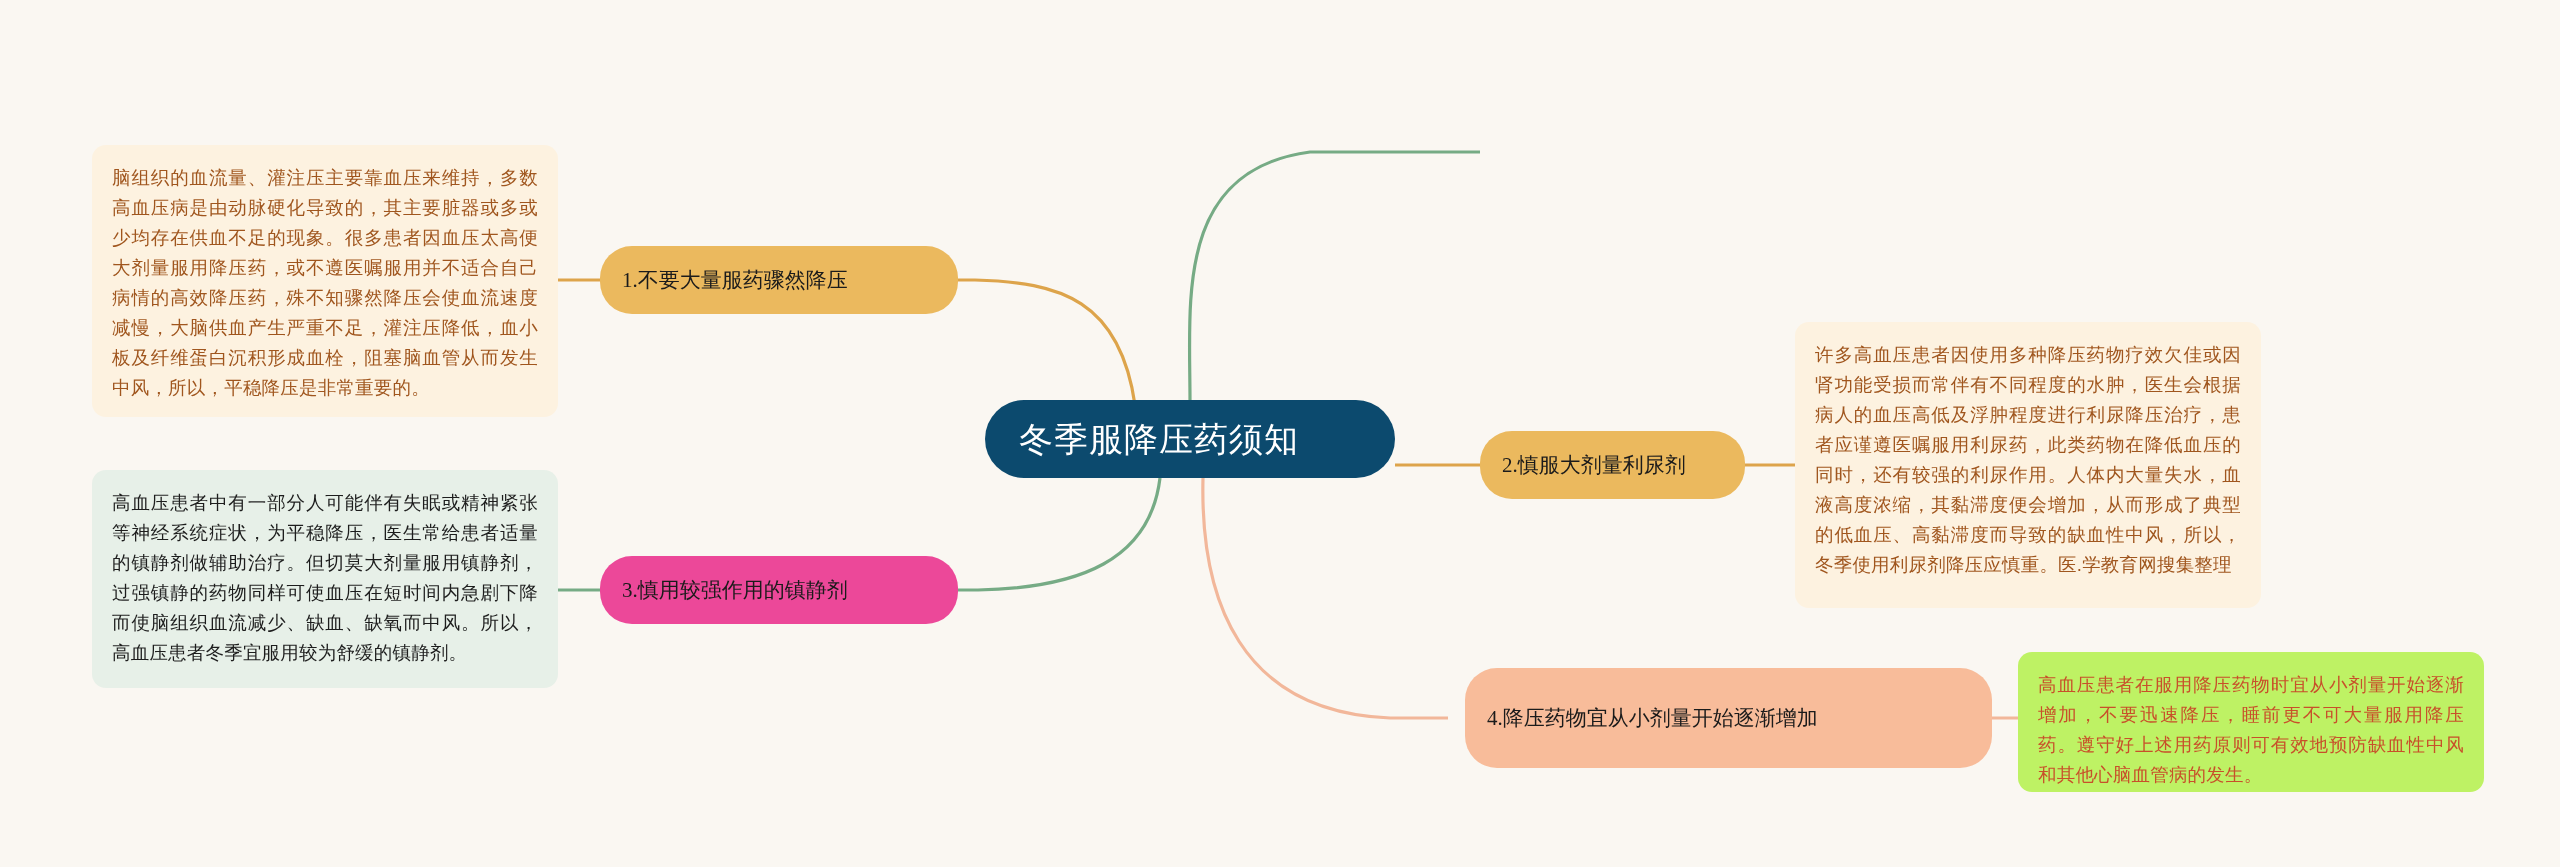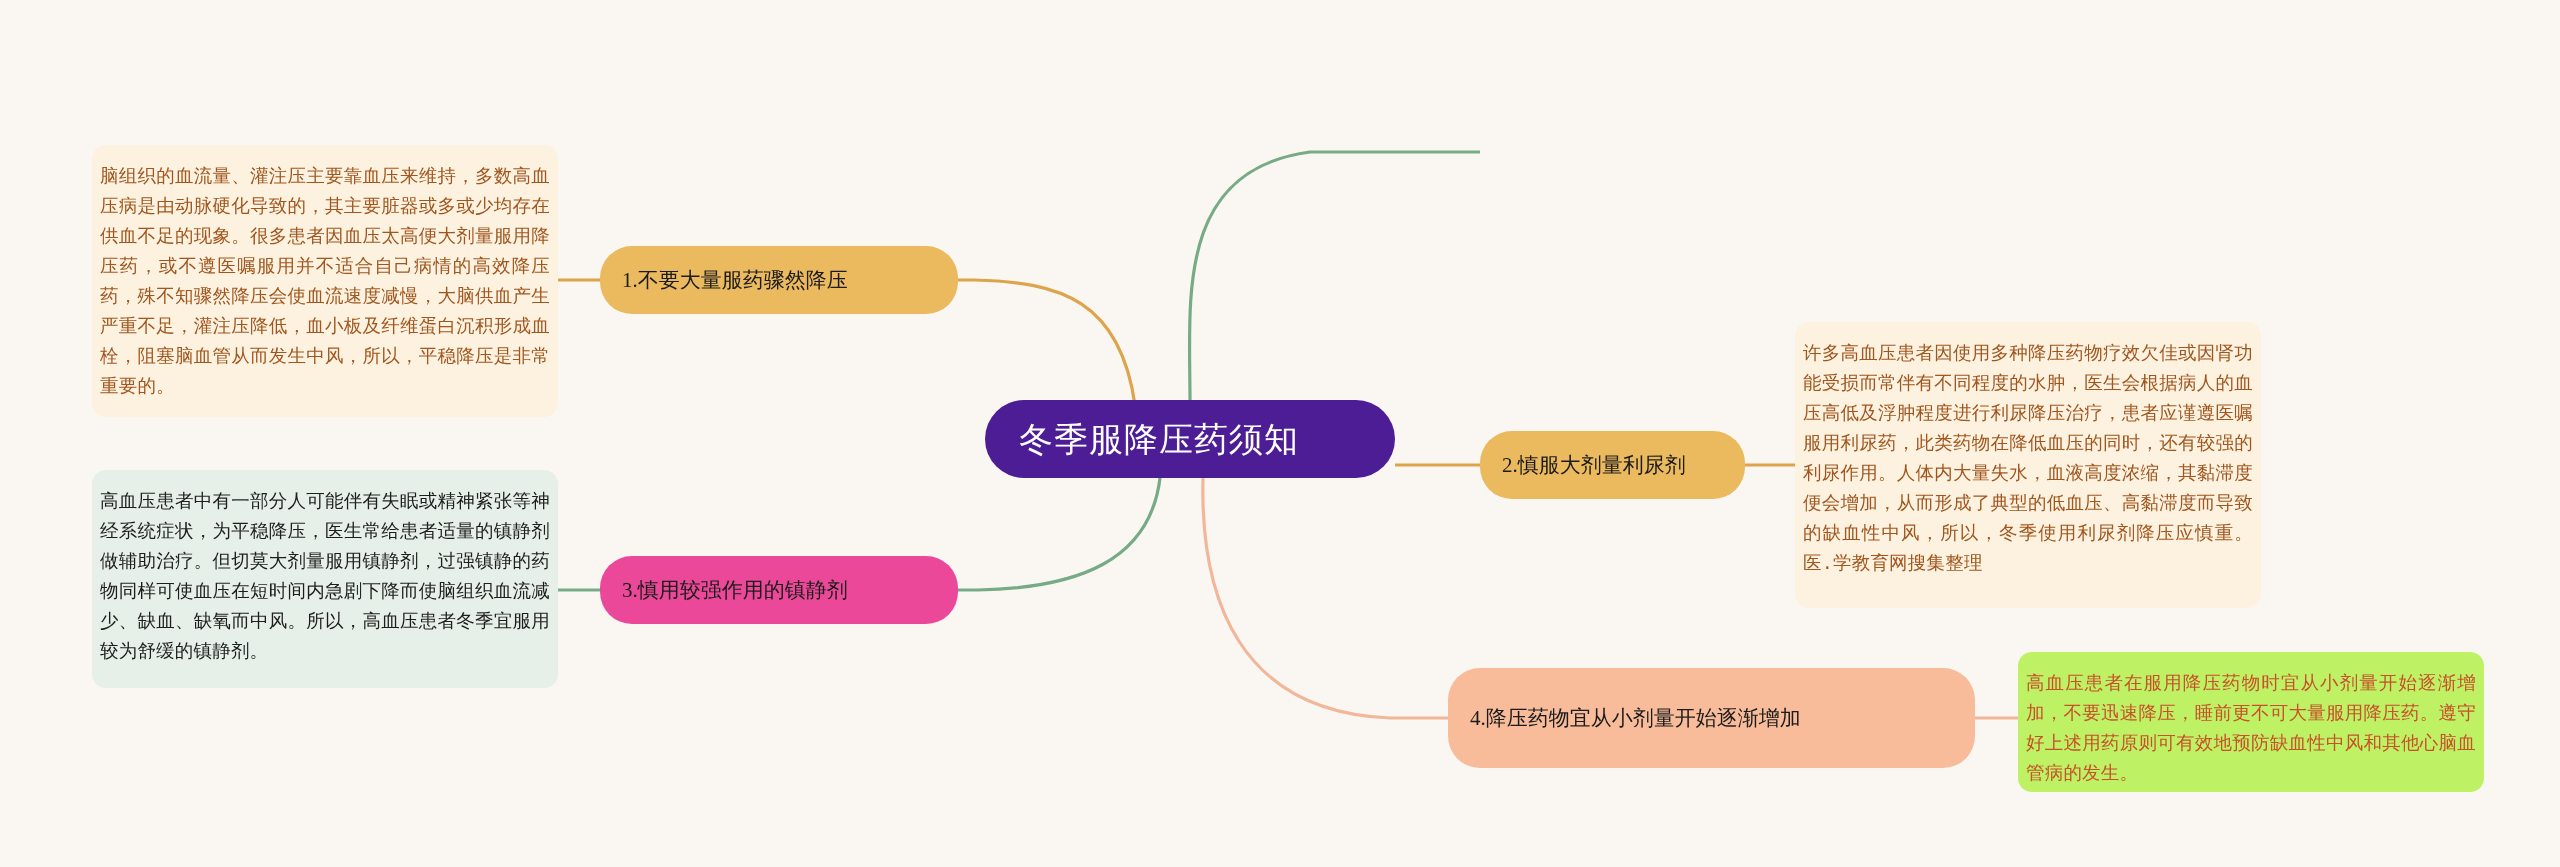--- a/index.html
+++ b/index.html
@@ -10,51 +10,50 @@
     overflow:hidden;position:relative;
   }
   #canvas{position:absolute;left:0;top:0;width:2560px;height:867px;}
   svg.links{position:absolute;left:0;top:0;width:2560px;height:867px;pointer-events:none;}
 
   .node{position:absolute;box-sizing:border-box;display:flex;align-items:center;}
   .node .lbl{display:block;width:100%;}
 
   
   .root{
-    background:#4c1d95;color:#ffffff;
+    background:#0c4a6e;color:#ffffff;
     border-radius:42px;
     padding:14px 34px;
     font-size:34px;letter-spacing:1px;
     line-height:1.25;
     justify-content:center;
   }
 
   
   .pill{
     border-radius:32px;
     padding:11px 22px;
     font-size:21px;
     line-height:1.45;
     color:#1b1b1b;
     font-family:Liberation Serif, serif;
   }
   .pill.orange{background:#ebb95e;}
   .pill.green{background:#ec4899;}
-  .pill.peach{background:#f8bc9a;}
+  .pill.peach{background:#f8bc9a;margin-left:17px;}
 
   
   .card{
     border-radius:14px;
-    padding:18px 8px;
+    padding:18px 20px;
     font-size:18.5px;
     line-height:1.62;
     box-sizing:border-box;
     text-align:justify;
     letter-spacing:.2px;
-    font-family:Liberation Mono, monospace;
   }
   .card.cream{background:#fdf2e0;color:#a0561e;}
   .card.mint{background:#e7f0e8;color:#1d1d1d;}
   .card.peachcard{background:#bef264;color:#c8502a;}
 
   
   .bubble{
     background:#76ab85;color:#17211b;
     border-radius:52px;
     padding:22px 30px;

